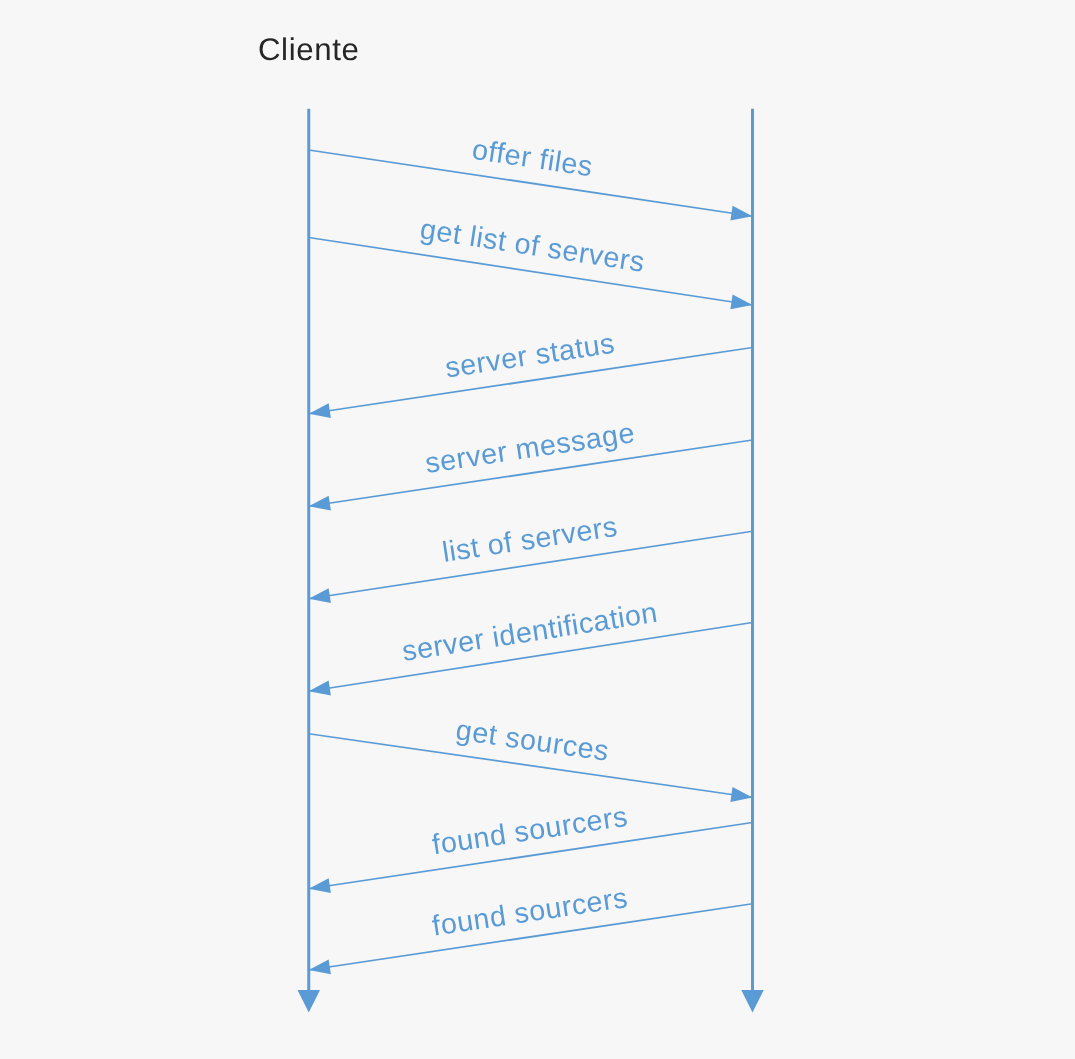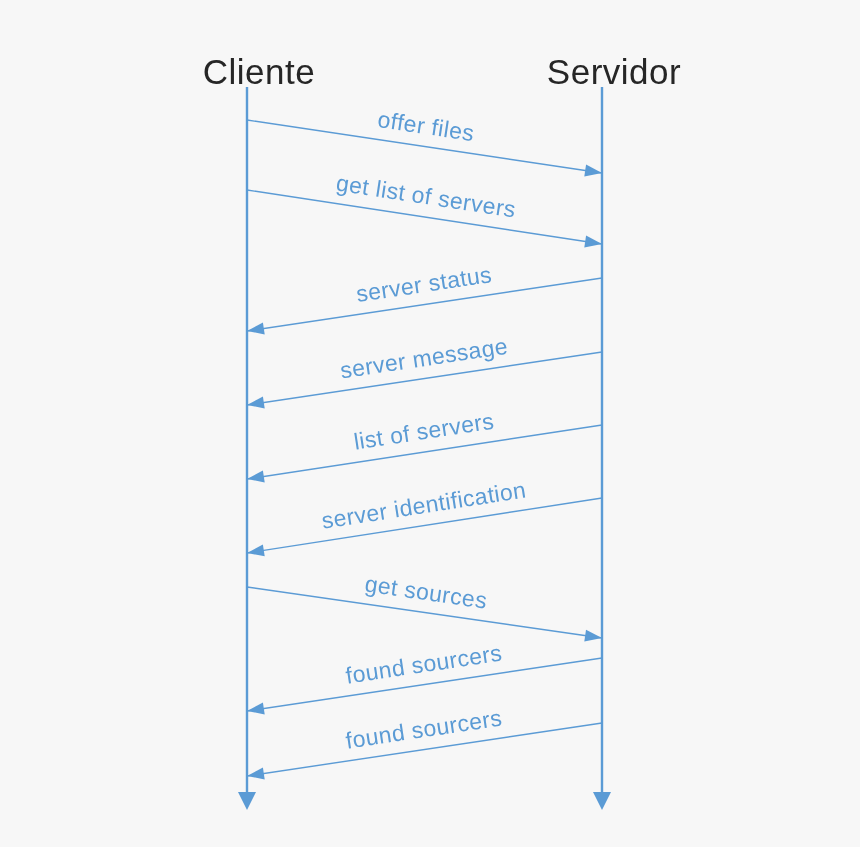--- a/index.html
+++ b/index.html
@@ -14,48 +14,46 @@
   }
   .stage{
     position:relative;
     width:860px;
     height:847px;
     background:var(--bg);
     overflow:hidden;
   }
   .actor-title{
     position:absolute;
-    top:52px;
+    top:26px;
     transform:translateX(-50%);
-    font-size:35px;
+    font-size:25px;
     font-weight:400;
     color:var(--title);
     letter-spacing:0.5px;
     white-space:nowrap;
-    margin-left:12px;
   }
   #diagram-svg{
     position:absolute;
     left:0;top:0;
     width:860px;height:847px;
   }
   .msg-label{
     position:absolute;
     color:var(--accent);
     font-size:23px;
     letter-spacing:0.4px;
     white-space:nowrap;
   }
 </style>
 </head>
 <body>
 
 <div class="stage">
   <div class="actor-title" id="actor-0" style="left: 247px;">Cliente</div>
-  <div class="actor-title" id="actor-1" style="left: 602px;">Servidor</div>
   <svg id="diagram-svg" xmlns="http://www.w3.org/2000/svg">
       <line x1="247" y1="87" x2="247" y2="796" stroke="#5b9bd5" stroke-width="2.4"></line>
       <polygon points="247,810 238,792 256,792" fill="#5b9bd5"></polygon>
       <line x1="602" y1="87" x2="602" y2="796" stroke="#5b9bd5" stroke-width="2.4"></line>
       <polygon points="602,810 593,792 611,792" fill="#5b9bd5"></polygon>
       <line x1="247" y1="120" x2="602" y2="173" stroke="#5b9bd5" stroke-width="1.4"></line>
       <polygon points="602,173 584.3003935515746,176.42402271763177 586.0723044127737,164.55556317563713" fill="#5b9bd5"></polygon>
       <line x1="247" y1="190" x2="602" y2="244" stroke="#5b9bd5" stroke-width="1.4"></line>
       <polygon points="602,244 584.2910297661323,247.37525899094948 586.0956236820854,235.51172491384983" fill="#5b9bd5"></polygon>
       <line x1="602" y1="278" x2="247" y2="331" stroke="#5b9bd5" stroke-width="1.4"></line>

